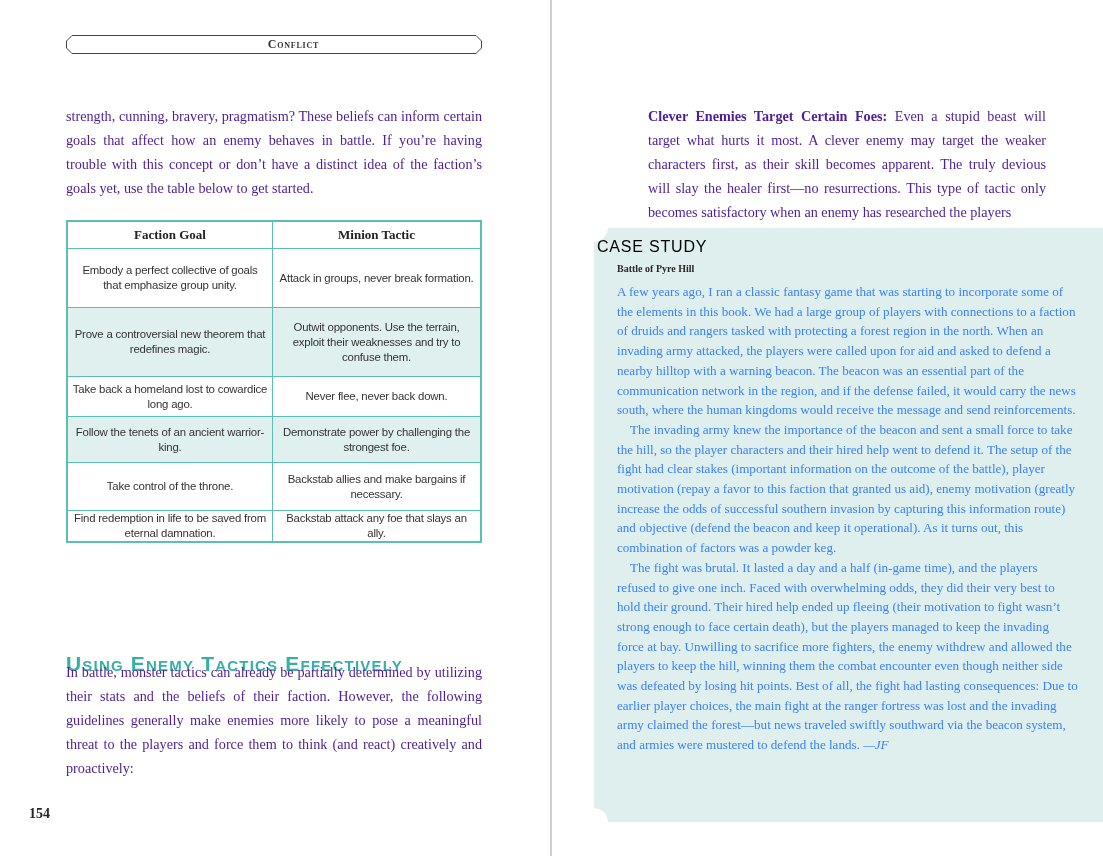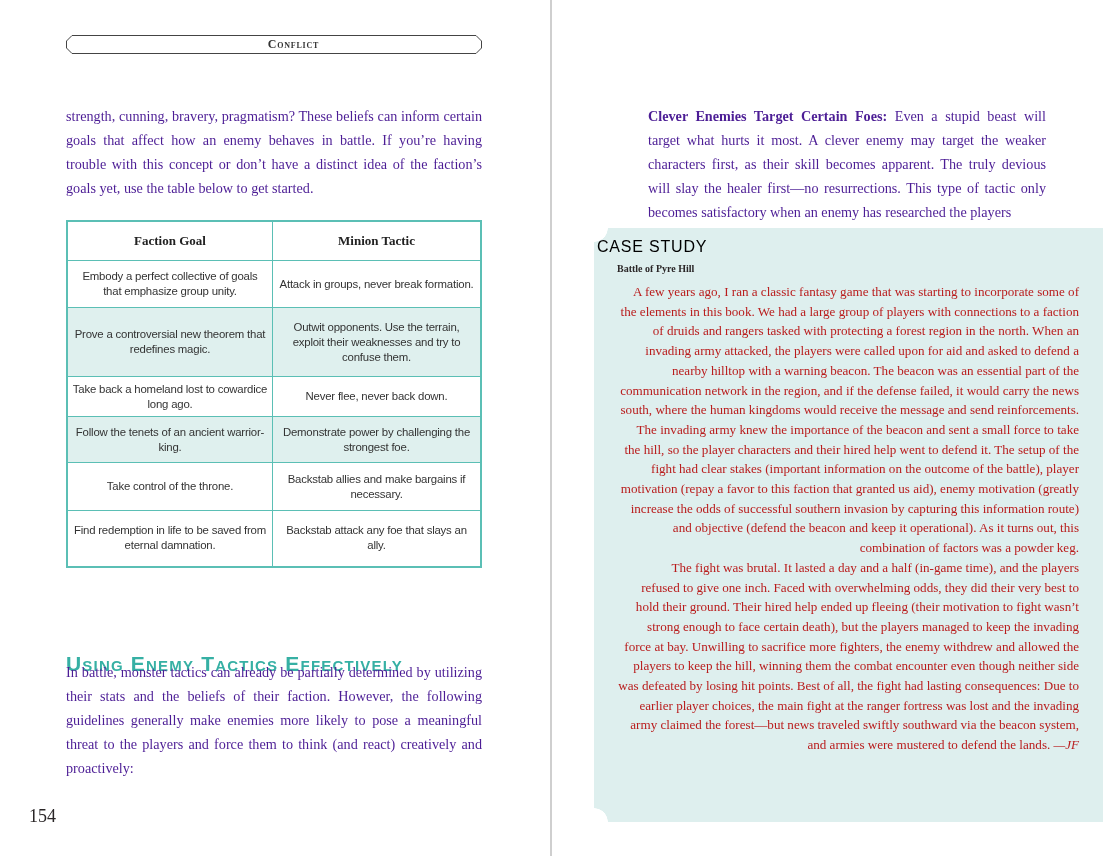--- a/index.html
+++ b/index.html
@@ -29,37 +29,37 @@
   .left-intro { left: 66px; top: 104px; width: 416px; }
 
   
   .faction-table {
     position: absolute; left: 66px; top: 220px; width: 416px;
     border-collapse: collapse; border: 2px solid #5bbfb5;
     font-family: "Liberation Sans", "DejaVu Sans", sans-serif;
   }
   .faction-table th {
     font-family: "Liberation Serif", "DejaVu Serif", serif; font-weight: bold; font-size: 13px;
-    height: 22px; border: 1px solid #5bbfb5; background: #fff; color: #222; padding: 8px;
+    height: 22px; border: 1px solid #5bbfb5; background: #fff; color: #222; padding: 2px;
   }
   .faction-table td {
     font-size: 11.4px; line-height: 15px; text-align: center; color: #333;
     border: 1px solid #5bbfb5; padding: 0 4px; vertical-align: middle; letter-spacing: -0.2px;
   }
   .faction-table tr.shade td { background: #dff0ee; }
   .faction-table td.col1 { width: 196px; }
 
   .section-heading {
     position: absolute; left: 66px; top: 652px;
     font-family: "Liberation Sans", "DejaVu Sans", sans-serif; font-variant: small-caps;
     font-weight: bold; font-size: 21px; letter-spacing: 1.2px; color: #36b0a4;
   }
   .left-outro { left: 66px; top: 660px; width: 416px; }
 
-  .page-number { position: absolute; left: 29px; top: 806px; font-size: 18px; font-weight: normal; color: #2a2627; text-align: right; }
+  .page-number { position: absolute; left: 29px; top: 806px; font-size: 14px; font-weight: bold; color: #2a2627; text-align: right; }
 
   
   .right-intro { left: 648px; top: 104px; width: 398px; }
   .lead-bold { font-weight: bold; }
 
   .case-box {
     position: absolute; left: 594px; top: 228px; width: 509px; height: 594px; background: #deefee;
     -webkit-mask:
       radial-gradient(circle 14px at 0 0, transparent 13.5px, #000 14px) top left / 100% 50% no-repeat,
       radial-gradient(circle 14px at 0 100%, transparent 13.5px, #000 14px) bottom left / 100% 50% no-repeat;
@@ -67,21 +67,21 @@
       radial-gradient(circle 14px at 0 0, transparent 13.5px, #000 14px) top left / 100% 50% no-repeat,
       radial-gradient(circle 14px at 0 100%, transparent 13.5px, #000 14px) bottom left / 100% 50% no-repeat;
   }
   .case-title {
     position: absolute; left: 597px; top: 238px;
     font-family: "Liberation Sans", "DejaVu Sans", sans-serif; font-weight: normal; font-size: 16px;
     letter-spacing: 0.8px; color: #000000;
   }
   .case-subtitle { position: absolute; left: 617px; top: 263px; font-weight: bold; font-size: 10px; color: #2a2627; }
   .case-body {
-    position: absolute; left: 617px; top: 282px; width: 462px; font-size: 13.1px; line-height: 19.7px; color: #b91c1c; text-align: right;
+    position: absolute; left: 617px; top: 282px; width: 462px; font-size: 13.1px; line-height: 19.7px; color: #3b82f6;
   }
   .case-body p { margin: 0; }
   .case-body p + p { text-indent: 13px; }
   .signature { font-style: italic; }
 </style>
 </head>
 <body>
 
 <div class="gutter"></div>
 
@@ -96,41 +96,41 @@
   <div class="body-text left-intro">strength, cunning, bravery, pragmatism? These beliefs can inform certain goals that affect how an enemy behaves in battle. If you’re having trouble with this concept or don’t have a distinct idea of the faction’s goals yet, use the table below to get started.</div>
 
   <table class="faction-table">
     <thead>
       <tr>
         <th>Faction Goal</th>
         <th>Minion Tactic</th>
       </tr>
     </thead>
     <tbody>
-      <tr style="height:47px">
+      <tr style="height:59px">
         <td class="col1">Embody a perfect collective of goals that emphasize group unity.</td>
         <td>Attack in groups, never break formation.</td>
       </tr>
       <tr class="shade" style="height:69px">
         <td class="col1">Prove a controversial new theorem that redefines magic.</td>
         <td>Outwit opponents. Use the terrain, exploit their weaknesses and try to confuse them.</td>
       </tr>
       <tr style="height:40px">
         <td class="col1">Take back a homeland lost to cowardice long ago.</td>
         <td>Never flee, never back down.</td>
       </tr>
       <tr class="shade" style="height:46px">
         <td class="col1">Follow the tenets of an ancient warrior-king.</td>
         <td>Demonstrate power by challenging the strongest foe.</td>
       </tr>
       <tr style="height:48px">
         <td class="col1">Take control of the throne.</td>
         <td>Backstab allies and make bargains if necessary.</td>
       </tr>
-      <tr style="height:56px">
+      <tr style="height:31px">
         <td class="col1">Find redemption in life to be saved from eternal damnation.</td>
         <td>Backstab attack any foe that slays an ally.</td>
       </tr>
     </tbody>
   </table>
 
   <div class="section-heading">Using Enemy Tactics Effectively</div>
   <div class="body-text left-outro">In battle, monster tactics can already be partially determined by utilizing their stats and the beliefs of their faction. However, the following guidelines generally make enemies more likely to pose a meaningful threat to the players and force them to think (and react) creatively and proactively:</div>
 
   <div class="page-number">154</div>

